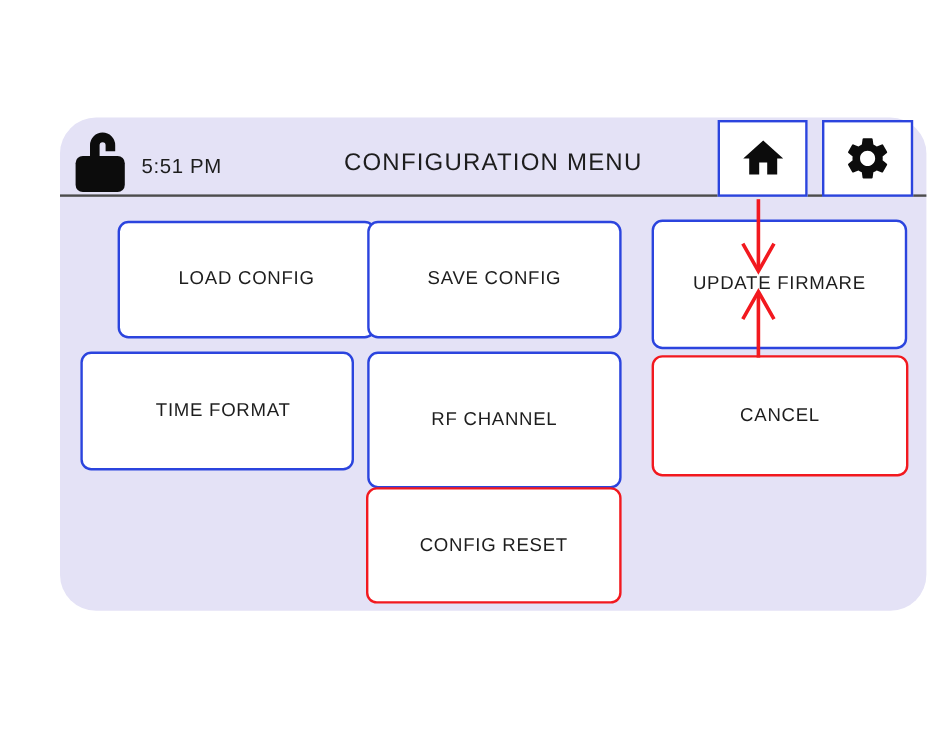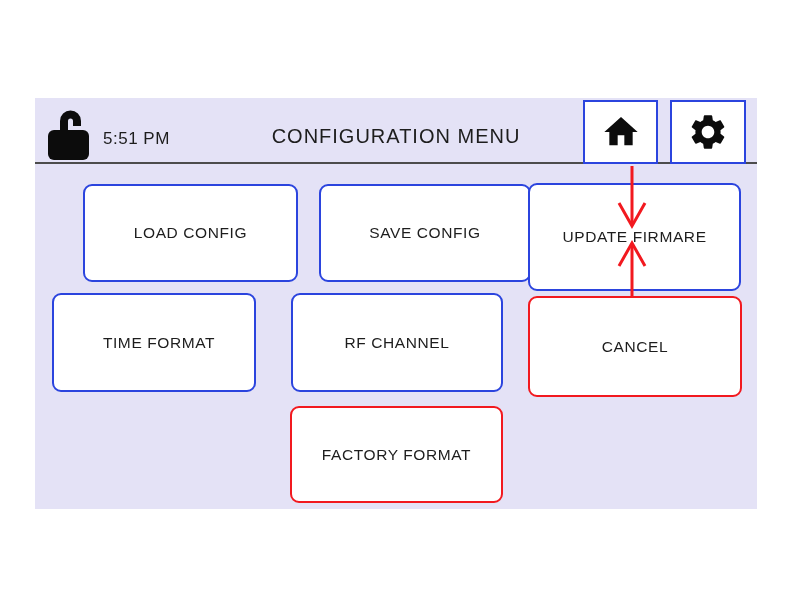--- a/index.html
+++ b/index.html
@@ -8,22 +8,23 @@
     --accent-red:#f2191f;
     --separator:#4c4c4c;
     --text:#1d1d1d;
     --button-bg:#ffffff;
   }
   *{box-sizing:border-box;margin:0;padding:0;}
   html,body{width:792px;height:612px;background:#ffffff;overflow:hidden;}
   body{font-family:"Liberation Sans","DejaVu Sans",sans-serif;color:var(--text);}
   .canvas{position:relative;width:792px;height:612px;background:#ffffff;}
   .panel{
-    position:absolute;left:35px;top:98px;width:722px;height:411px;
+    position:absolute;left:50px;top:98px;width:722px;height:411px;
     background:var(--panel-bg);
+    border-radius:30px;
   }
   
   .separator{
     position:absolute;left:0;right:0;top:64px;height:2px;
     background:var(--separator);z-index:1;
   }
   .lock{position:absolute;left:11px;top:6px;width:44px;height:56px;z-index:2;}
   .time{
     position:absolute;left:68px;top:31px;font-size:17px;letter-spacing:.5px;
     color:var(--text);z-index:2;
@@ -87,42 +88,42 @@
           l0.36,2.54c0.05,0.24,0.24,0.41,0.48,0.41h3.84c0.24,0,0.44-0.17,0.47-0.41l0.36-2.54c0.59-0.24,1.13-0.56,1.62-0.94l2.39,0.96
           c0.22,0.08,0.47,0,0.59-0.22l1.92-3.32c0.12-0.22,0.07-0.47-0.12-0.61L19.14,12.94z M12,15.6c-1.98,0-3.6-1.62-3.6-3.6
           s1.62-3.6,3.6-3.6s3.6,1.62,3.6,3.6S13.98,15.6,12,15.6z"></path>
       </svg>
     </div>
 
     <div class="btn blue" style="left:17px;top:86px;width:215px;height:98px;margin-left:31px;">
       <span>LOAD CONFIG</span>
     </div>
 
-    <div class="btn blue" style="left:256px;top:86px;width:212px;height:98px;margin-left:28px;">
+    <div class="btn blue" style="left:256px;top:86px;width:212px;height:98px;">
       <span>SAVE CONFIG</span>
     </div>
 
     <div class="btn blue" style="left:493px;top:85px;width:213px;height:108px;">
       <span>UPDATE FIRMARE</span>
     </div>
 
-    <div class="btn blue" style="left:17px;top:195px;width:204px;height:99px;padding-left:10px;">
+    <div class="btn blue" style="left:17px;top:195px;width:228px;height:99px;padding-left:10px;">
       <span>TIME FORMAT</span>
     </div>
 
-    <div class="btn blue" style="left:256px;top:195px;width:212px;height:99px;text-align:center;">
+    <div class="btn blue" style="left:256px;top:195px;width:212px;height:114px;text-align:center;">
       <span>RF CHANNEL</span>
     </div>
 
     <div class="btn red" style="left:493px;top:198px;width:214px;height:101px;">
       <span>CANCEL</span>
     </div>
 
     <div class="btn red" style="left:255px;top:308px;width:213px;height:97px;">
-      <span>FACTORY FORMAT</span>
+      <span>CONFIG RESET</span>
     </div>
   </div>
 
   <svg class="arrows" viewBox="0 0 792 612" aria-hidden="true">
 
     <g>
       <line x1="632" y1="166" x2="632" y2="224" stroke="var(--accent-red)" stroke-width="3"></line>
       <polyline points="619,203 632,226 645,203" fill="none" stroke="var(--accent-red)" stroke-width="3" stroke-linejoin="miter"></polyline>
     </g>
 

